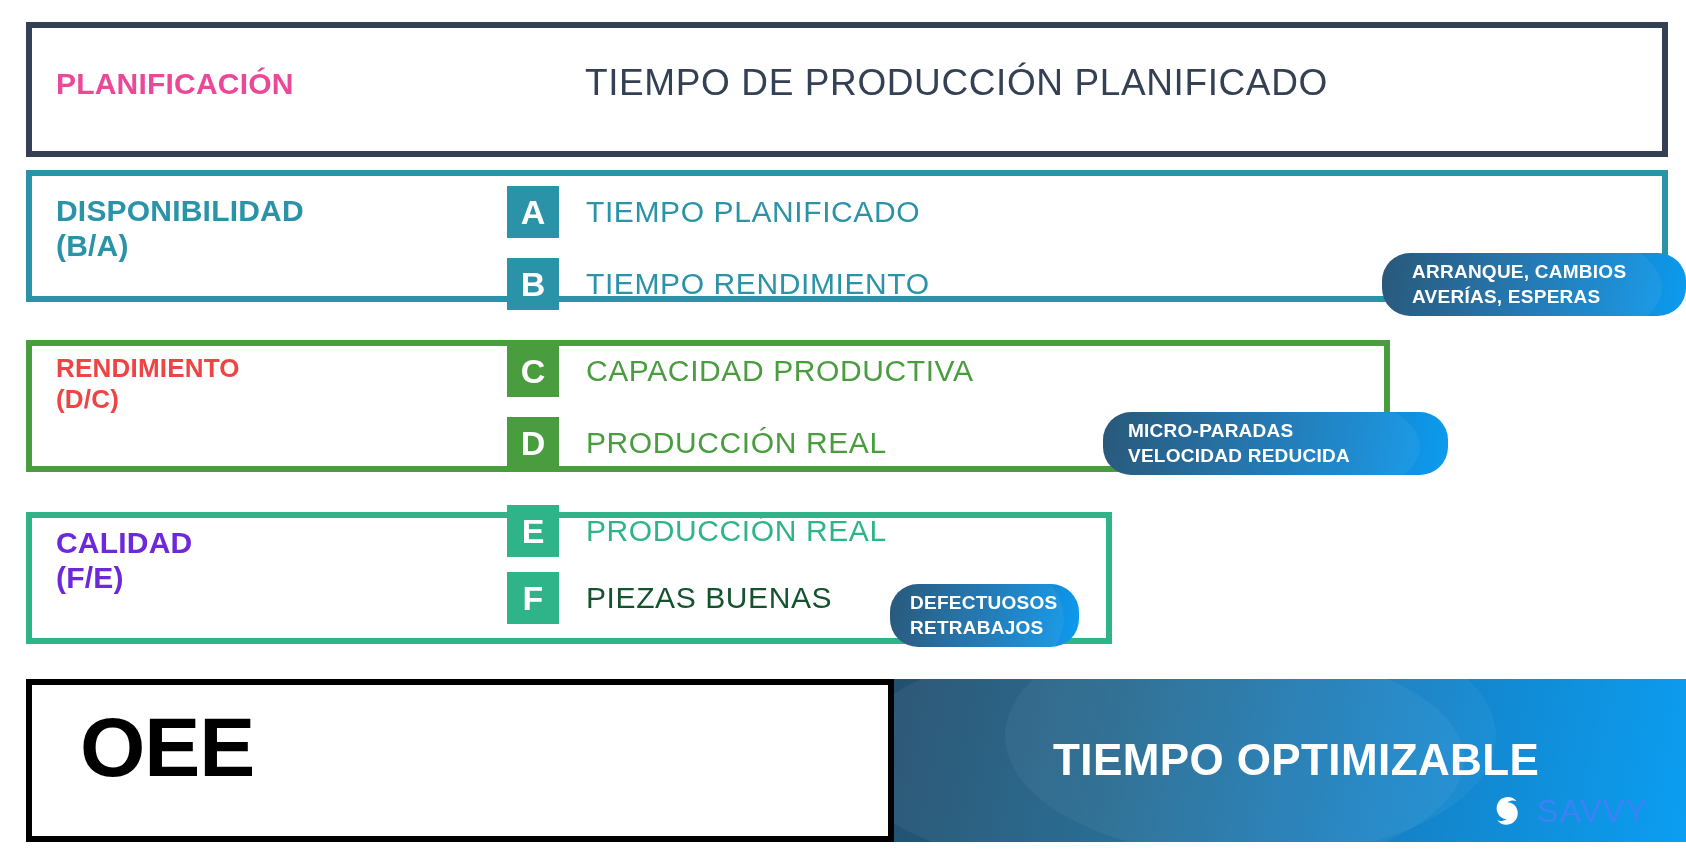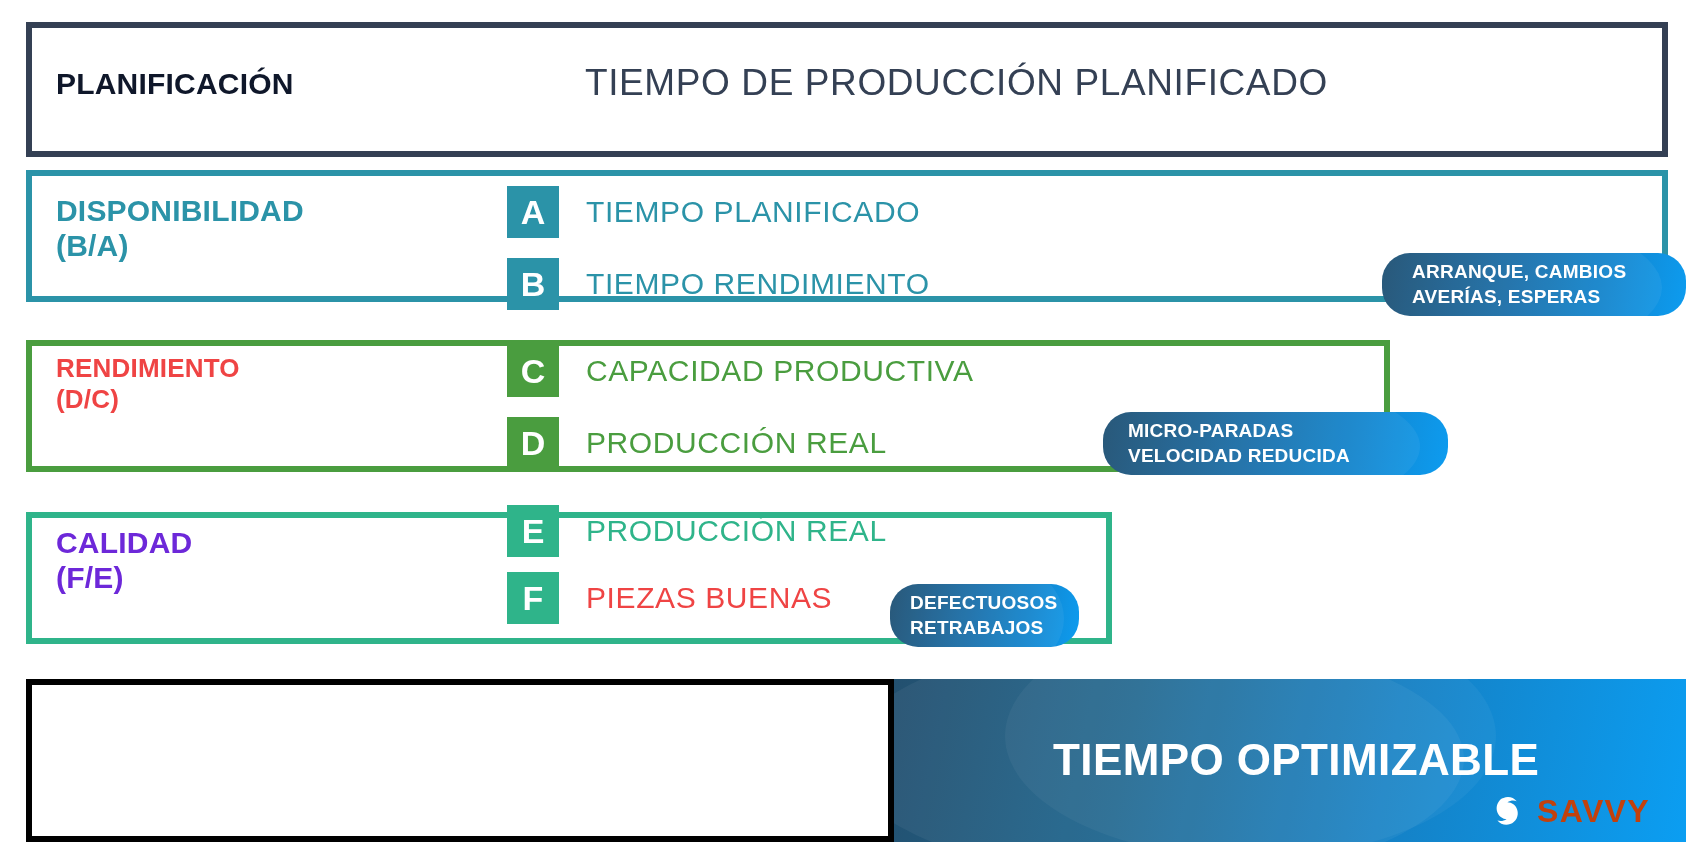--- a/index.html
+++ b/index.html
@@ -75,31 +75,31 @@
     background:rgba(255,255,255,.045);
   }
   #optimizable-text{
     position:absolute;z-index:3;color:#fff;font-weight:700;
     font-size:44px;letter-spacing:.4px;line-height:1;white-space:nowrap;
   }
   #savvy-logo{
     position:absolute;z-index:3;display:flex;align-items:center;gap:9px;
   }
   #savvy-logo .wordmark{
-    color:#c2410c;font-size:32px;font-weight:700;letter-spacing:1.4px;line-height:1;
+    color:#3b82f6;font-size:32px;font-weight:400;letter-spacing:1.4px;line-height:1;
   }
 </style>
 </head>
 <body>
 
 <div class="stage">
 
   <div class="rowbox" id="row-planificacion" style="left:26px;top:22px;width:1642px;height:135px;border:6px solid #344054;"></div>
 
-  <div class="cat" id="cat-planificacion" style="top:66px;font-size:30px;color:#0f172a;">PLANIFICACIÓN</div>
+  <div class="cat" id="cat-planificacion" style="top:66px;font-size:30px;color:#ec4899;">PLANIFICACIÓN</div>
 
   <div id="headline-planificacion" style="position:absolute;left:585px;top:62px;font-size:37px;font-weight:400;color:#344054;letter-spacing:.6px;white-space:nowrap;">TIEMPO DE PRODUCCIÓN PLANIFICADO</div>
 
   <div class="rowbox" id="row-disponibilidad" style="left:26px;top:170px;width:1642px;height:132px;border:6px solid #2b93a8;"></div>
 
   <div class="cat" id="cat-disponibilidad" style="top:193px;font-size:30px;color:#2b93a8;">DISPONIBILIDAD
 (B/A)</div>
 
   <div class="item" style="left:507px;top:186px;">
     <div class="chip" style="background:#2b93a8;">A</div>
@@ -141,35 +141,36 @@
   <div class="cat" id="cat-calidad" style="top:525px;font-size:30px;color:#6d28d9;">CALIDAD
 (F/E)</div>
 
   <div class="item" style="left:507px;top:505px;">
     <div class="chip" style="background:#2fb48a;">E</div>
     <div class="itxt" style="color:#2fb48a;">PRODUCCIÓN REAL</div>
   </div>
 
   <div class="item" style="left:507px;top:572px;">
     <div class="chip" style="background:#2fb48a;">F</div>
-    <div class="itxt" style="color:#ef4444;">PIEZAS BUENAS</div>
+    <div class="itxt" style="color:#14532d;">PIEZAS BUENAS</div>
   </div>
 
   <div class="badge" id="badge-calidad" style="left:890px;top:584px;width:189px;height:63px;padding-left:20px;">
     <span class="bi">DEFECTUOSOS
 RETRABAJOS</span>
   </div>
 
   <div id="optimizable-panel" style="left:894px;top:679px;width:792px;height:163px;">
     <div class="swirl1"></div>
     <div class="swirl2"></div>
   </div>
 
   <div id="oee-white-box" style="left:26px;top:679px;width:868px;height:163px;"></div>
 
+  <div id="oee-word" style="left:80px;top:705px;">OEE</div>
 
 
   <div id="optimizable-text" style="left:1053px;top:738px;">TIEMPO OPTIMIZABLE</div>
 
   <div id="savvy-logo" style="left:1494px;top:794px;">
     <svg width="34" height="34" viewBox="0 0 40 40">
       <path d="M9.2 5.4 C3.6 9.2 1.6 16.4 4.3 22.3 C6.2 26.5 10.2 29.3 14.8 29.6
                C11.6 31.6 7.6 32.2 4.0 31.1 C7.5 35.6 13.6 37.4 19.0 35.4
                C25.9 32.9 29.6 25.3 27.3 18.4 C25.6 13.3 21.0 9.9 15.8 9.8
                C19.0 7.7 23.1 7.2 26.7 8.4 C23.0 3.8 16.6 2.2 11.2 4.6 Z" fill="#ffffff"></path>

